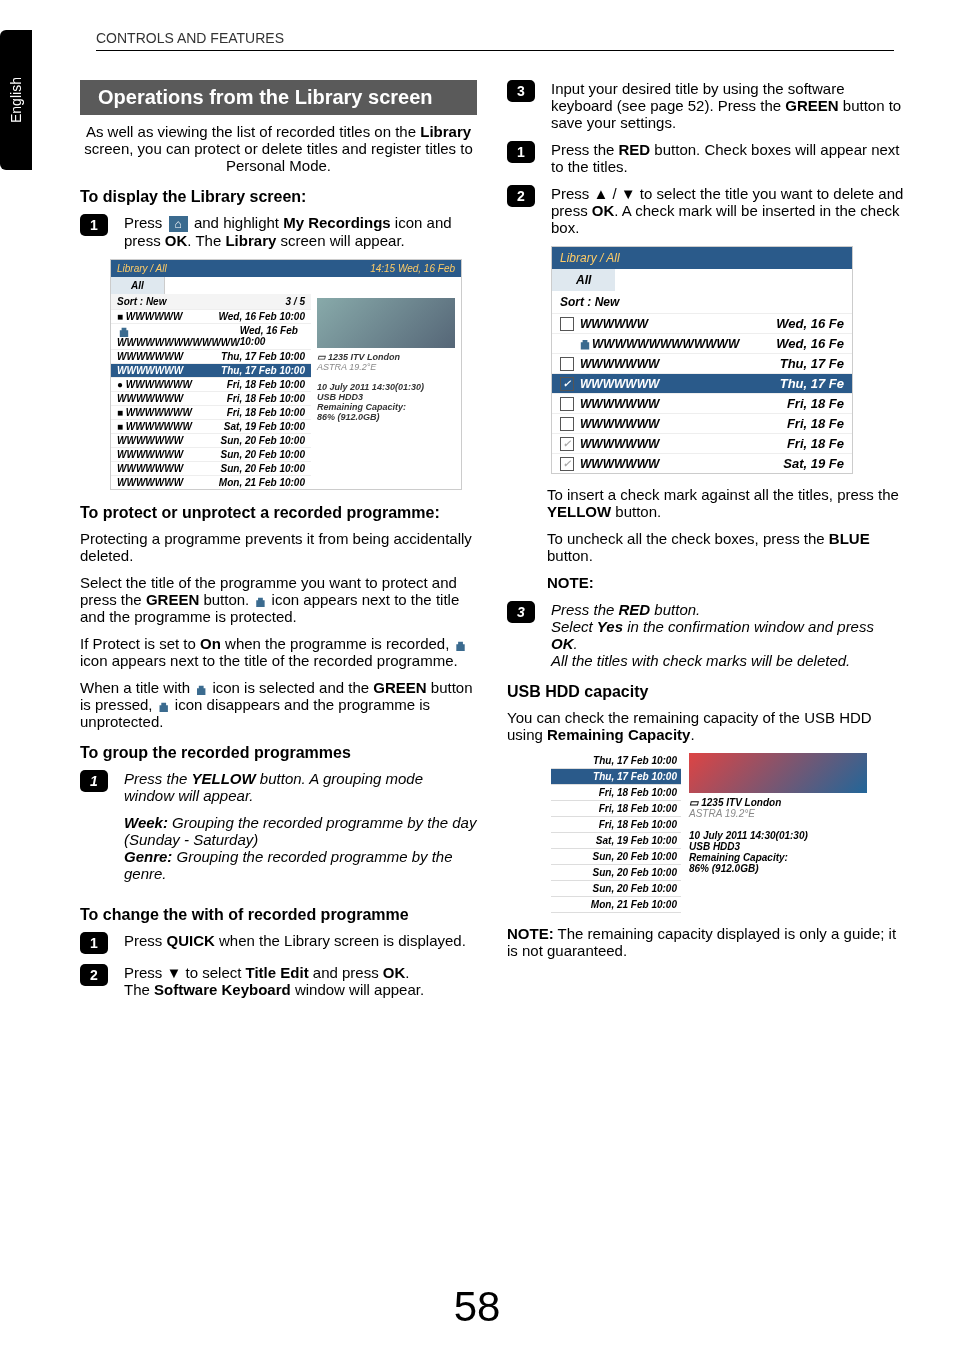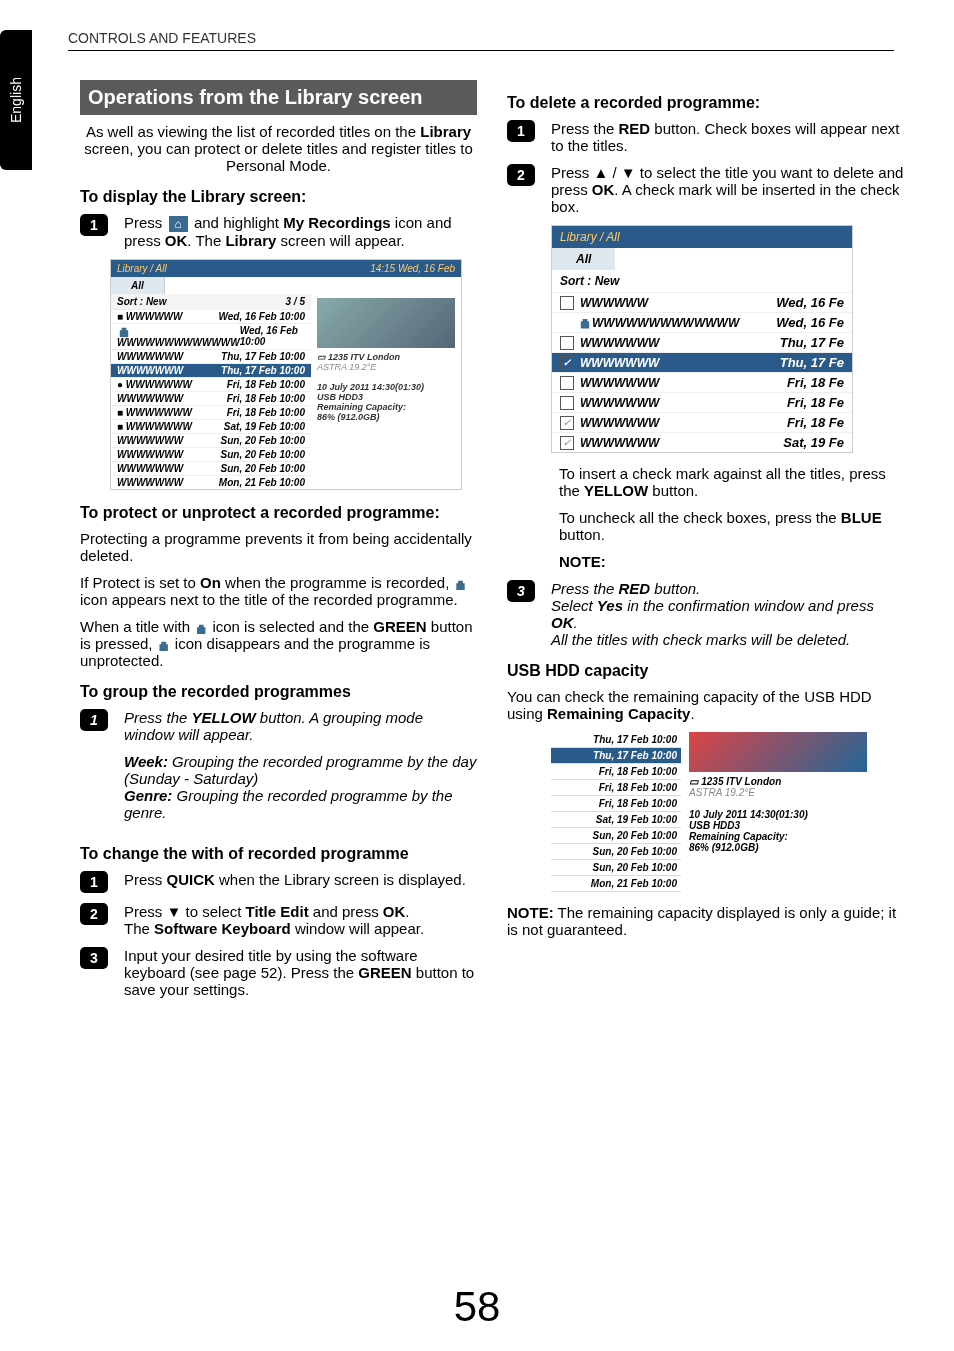--- a/index.html
+++ b/index.html
@@ -7,21 +7,21 @@
     width: 954px;
     height: 1351px;
     margin: 0;
     font-family: Arial, Helvetica, sans-serif;
     font-size: 15px;
     color: #000;
     position: relative;
   }
   .header {
     position: absolute;
-    top: 30px; left: 68px; right: 60px;
+    top: 30px; left: 96px; right: 60px;
     border-bottom: 1px solid #000;
     padding-bottom: 4px;
     font-size: 14px;
     color: #333;
   }
   .lang-tab {
     position: absolute;
     top: 30px;
     left: 0;
     width: 32px;
@@ -49,21 +49,21 @@
     bottom: 20px;
     width: 100%;
     text-align: center;
     font-size: 42px;
     margin-top: 48px;
   }
   h2.bar {
     background: #5a5a5a;
     color: #fff;
     font-size: 20px;
-    padding: 6px 8px;
+    padding: 6px 18px;
     margin: 0 0 8px 0;
     font-weight: bold;
   }
   .intro {
     text-align: center;
     margin: 0 0 14px 0;
   }
   h3 {
     font-size: 16px;
     font-weight: bold;
@@ -182,21 +182,21 @@
     font-size:10px; display:flex;
   }
   .shot3 .dates { flex:0 0 130px; }
   .shot3 .dates .d {
     border-bottom:1px solid #ddd; padding:2px 4px; text-align:right; font-weight:bold;
   }
   .shot3 .dates .d.sel { background:#2a5a8a; color:#fff; }
   .shot3 .info { flex:1; padding:0 4px 0 8px; }
   .shot3 .info .thumb { height:40px; background:linear-gradient(135deg,#d44 0%, #269 100%); margin-bottom:4px;}
 
-  .indent { margin-left: 52px; }
+  .indent { margin-left: 40px; }
   ul.notebullets { margin:4px 0 10px 44px; padding-left:16px; }
   ul.notebullets li { margin-bottom:4px; }
   .avoid-break { break-inside: avoid; font-style: italic; }
 </style>
 </head>
 <body>
 
 <div class="lang-tab">English</div>
 <div class="header">CONTROLS AND FEATURES</div>
 
@@ -291,20 +291,23 @@
         <div><b>USB HDD3</b></div>
         <div><b>Remaining Capacity:</b></div>
         <div><b>86% (912.0GB)</b></div>
       </div>
     </div>
   </div>
 
   <h3>To protect or unprotect a recorded programme:</h3>
   <p>Protecting a programme prevents it from being accidentally deleted.</p>
   <p>
+    <span>Select the title of the programme you want to protect and press the </span><b>GREEN</b><span> button. </span><span class="lock"></span><span> icon appears next to the title and the programme is protected.</span>
+  </p>
+  <p>
     <span>If Protect is set to </span><b>On</b><span> when the programme is recorded, </span><span class="lock"></span><span> icon appears next to the title of the recorded programme.</span>
   </p>
   <p>
     <span>When a title with </span><span class="lock"></span><span> icon is selected and the </span><b>GREEN</b><span> button is pressed, </span><span class="lock"></span><span> icon disappears and the programme is unprotected.</span>
   </p>
 
   <h3>To group the recorded programmes</h3>
   <div class="step avoid-break">
     <div class="num">1</div>
     <div class="txt">
@@ -324,21 +327,20 @@
     <div class="txt">
       <span>Press ▼ to select </span><b>Title Edit</b><span> and press </span><b>OK</b><span>.</span><br>
       <span>The </span><b>Software Keyboard</b><span> window will appear.</span>
     </div>
   </div>
   <div class="step">
     <div class="num">3</div>
     <div class="txt"><span>Input your desired title by using the software keyboard (see page 52). Press the </span><b>GREEN</b><span> button to save your settings.</span></div>
   </div>
 
-  <h3 style="break-before:column;">To delete a recorded programme:</h3>
 
   <div class="step">
     <div class="num">1</div>
     <div class="txt"><span>Press the </span><b>RED</b><span> button. Check boxes will appear next to the titles.</span></div>
   </div>
   <div class="step">
     <div class="num">2</div>
     <div class="txt"><span>Press ▲ / ▼ to select the title you want to delete and press </span><b>OK</b><span>. A check mark will be inserted in the check box.</span></div>
   </div>
 

